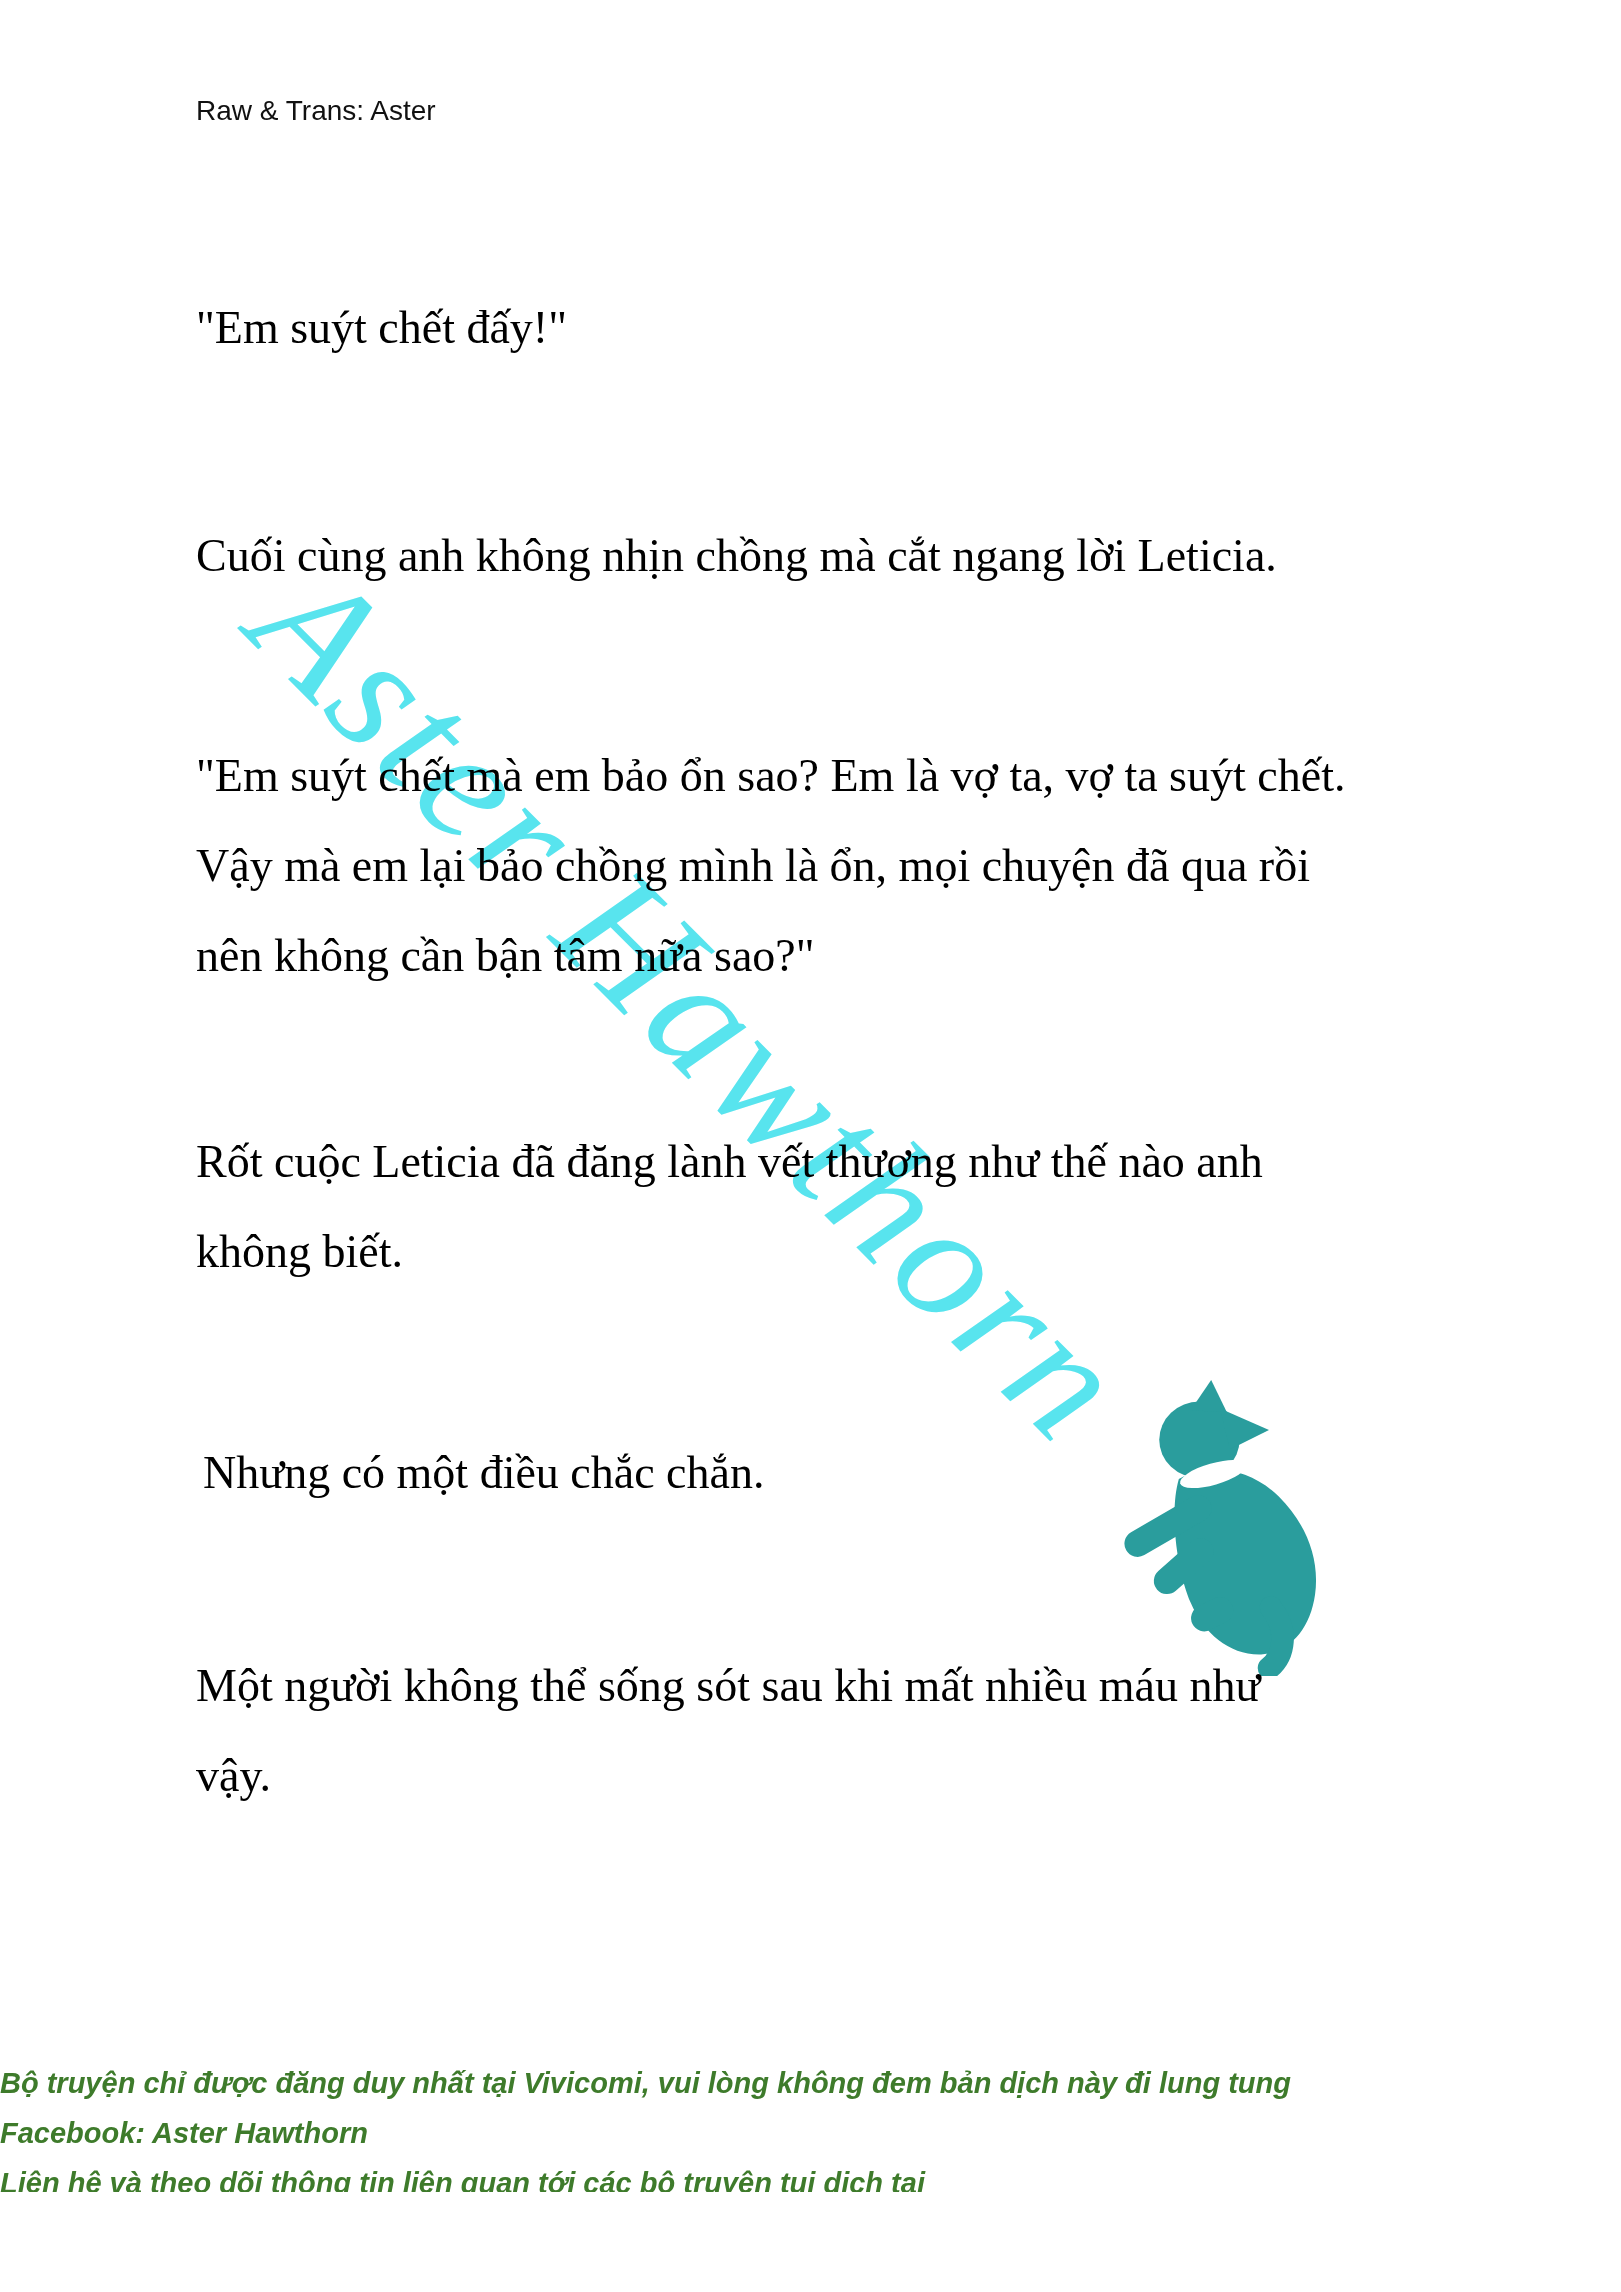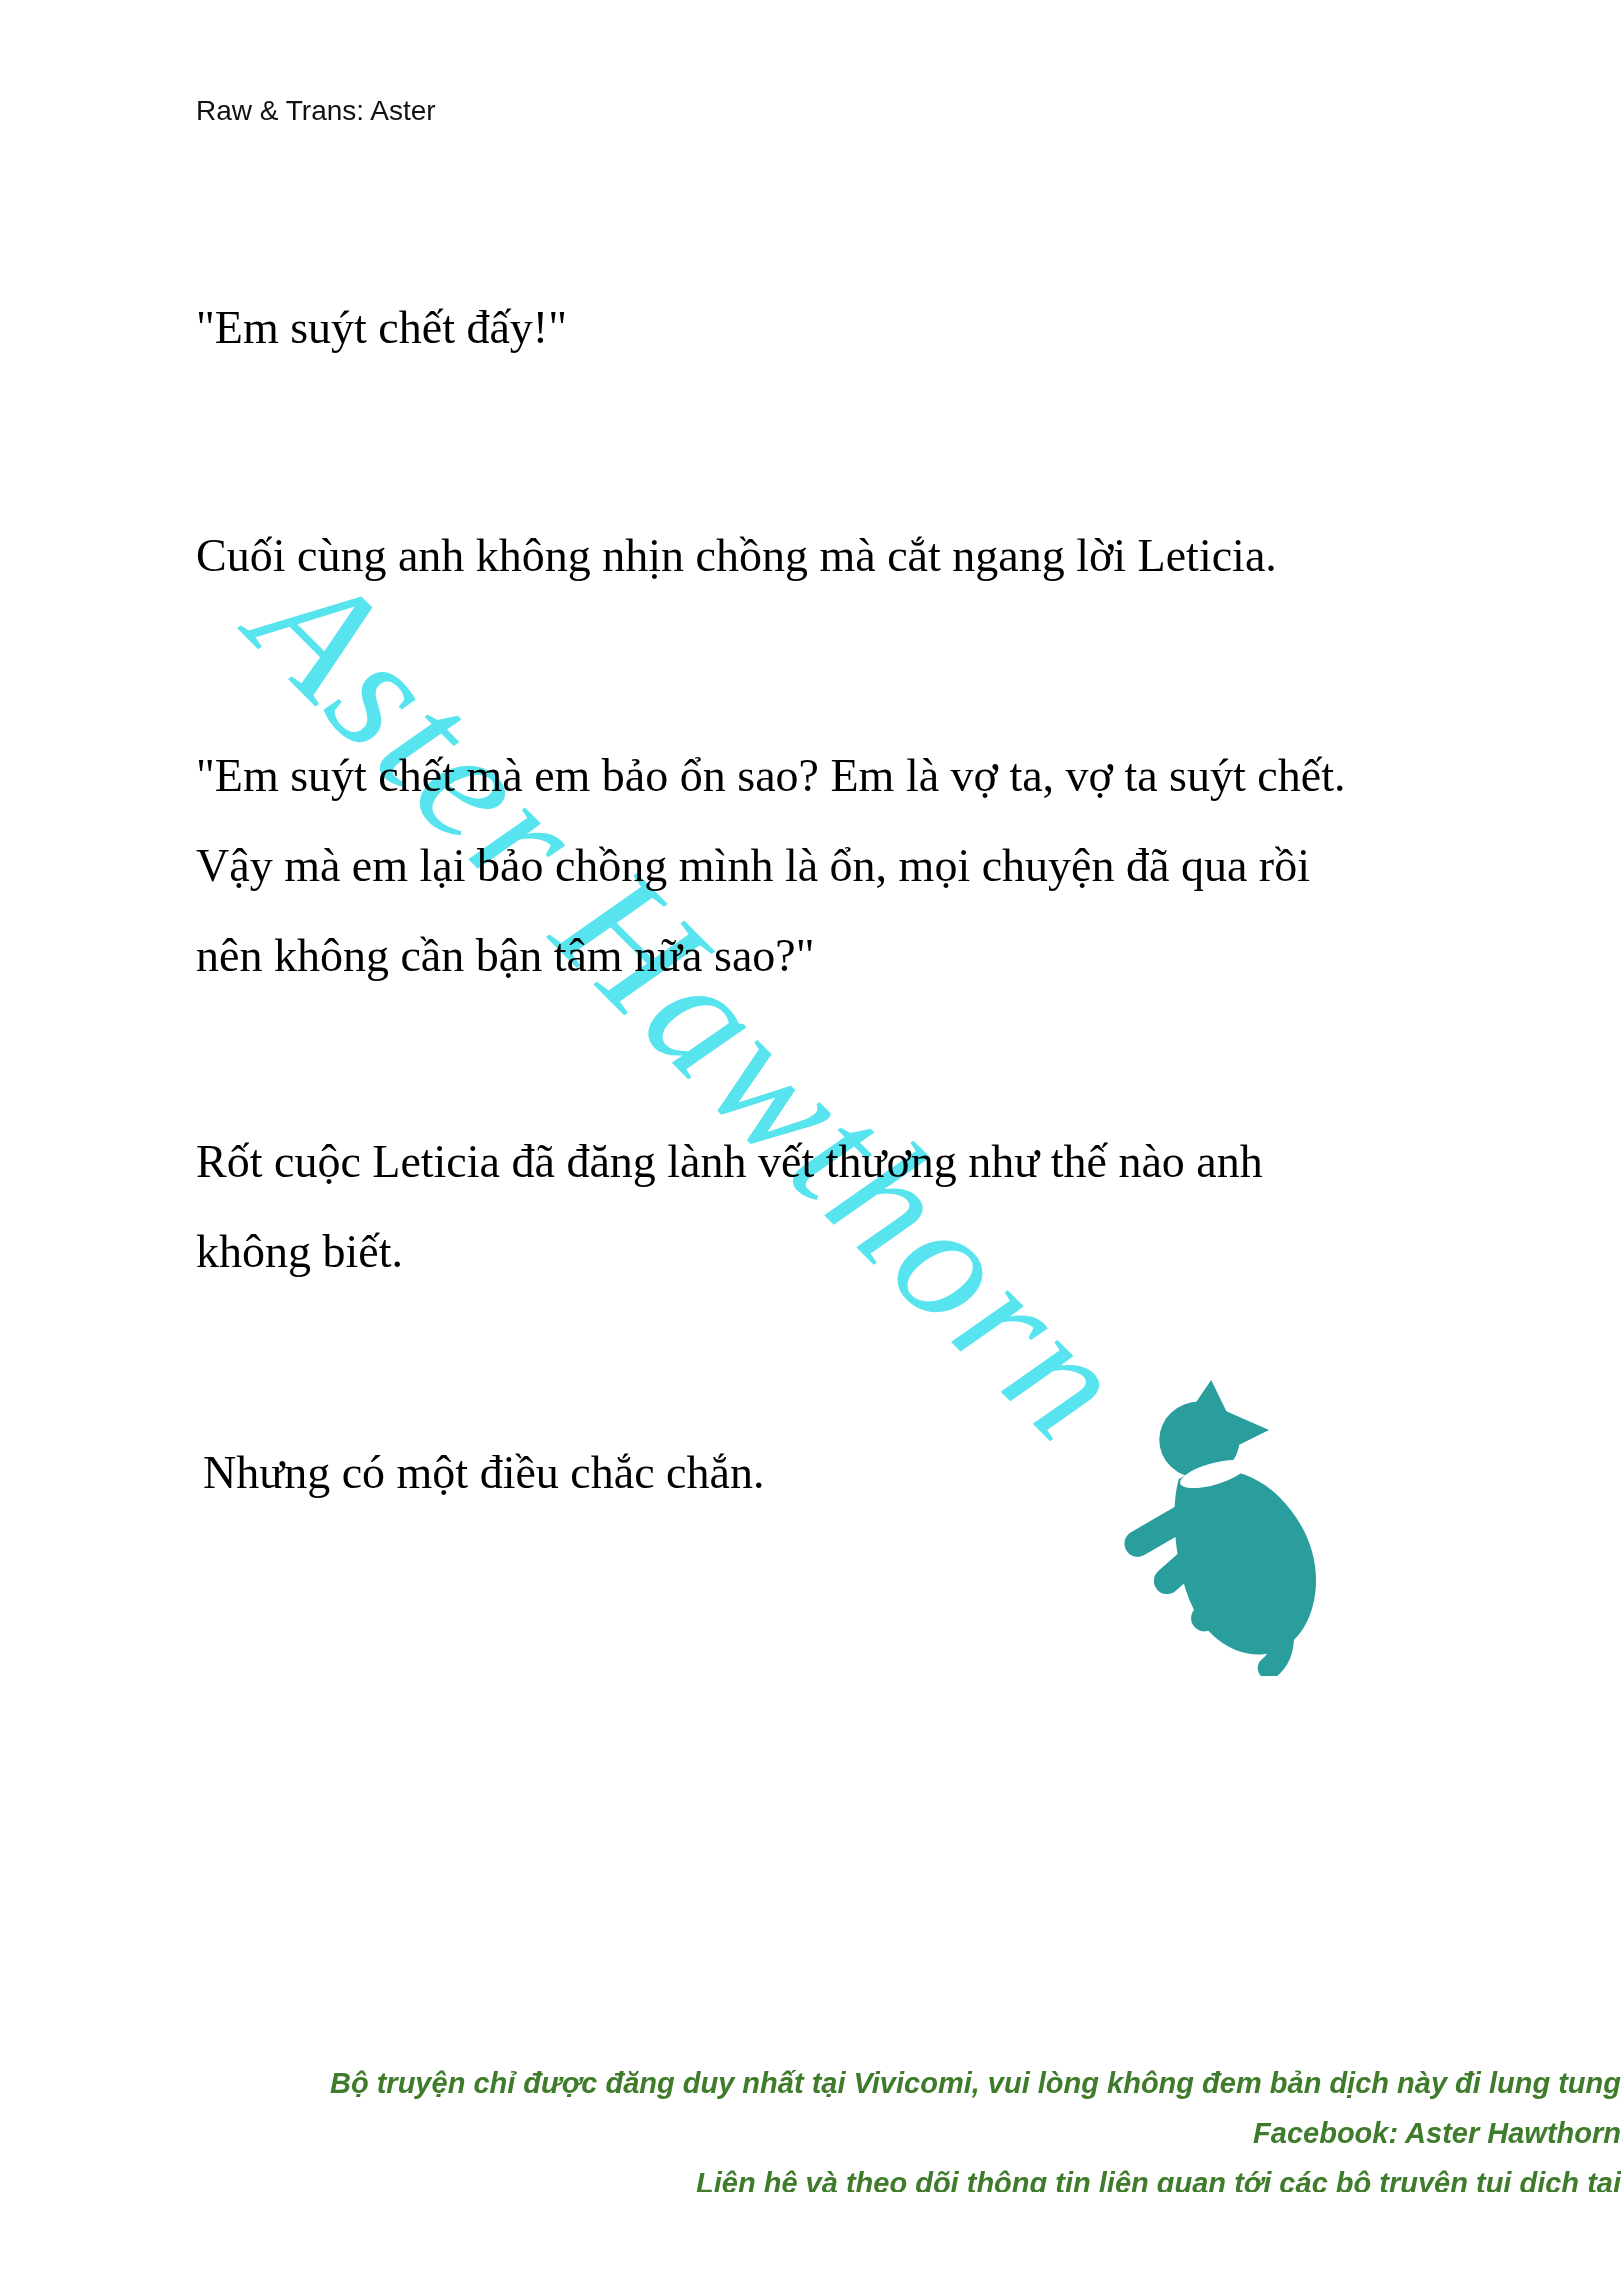--- a/index.html
+++ b/index.html
@@ -50,21 +50,21 @@
   .cat{
     position:absolute;
     left:1122px; top:1377px;
     width:196px; height:299px;
     z-index:1;
   }
   .footer{
     position:absolute;
     left:0; top:2058px;
     width:1621px;
-    text-align:right;
+    text-align:left;
     font-family:"Liberation Sans","DejaVu Sans",sans-serif;
     font-style:italic;
     font-weight:bold;
     font-size:29px;
     line-height:50px;
     color:#3E7B2B;
     z-index:2;
   }
   .logo{
     position:absolute;
@@ -125,20 +125,22 @@
   </div>
 
   <div class="para p1">"Em suýt chết đấy!"</div>
   <div class="para p2">Cuối cùng anh không nhịn chồng mà cắt ngang lời Leticia.</div>
   <div class="para p3">"Em suýt chết mà em bảo ổn sao? Em là vợ ta, vợ ta suýt chết.
 Vậy mà em lại bảo chồng mình là ổn, mọi chuyện đã qua rồi
 nên không cần bận tâm nữa sao?"</div>
   <div class="para p4">Rốt cuộc Leticia đã đăng lành vết thương như thế nào anh
 không biết.</div>
   <div class="para p5">Nhưng có một điều chắc chắn.</div>
+  <div class="para p6">Một người không thể sống sót sau khi mất nhiều máu như
+vậy.</div>
 
   <div class="footer">
     <div>Bộ truyện chỉ được đăng duy nhất tại Vivicomi, vui lòng không đem bản dịch này đi lung tung</div>
     <div>Facebook: Aster Hawthorn</div>
     <div>Liên hệ và theo dõi thông tin liên quan tới các bộ truyện tui dịch tại</div>
   </div>
 
   <div class="logo">
     <span class="logo-text"><span class="logo-v">V</span><span>comycs</span></span>
     <span class="logo-flower">❀</span>

